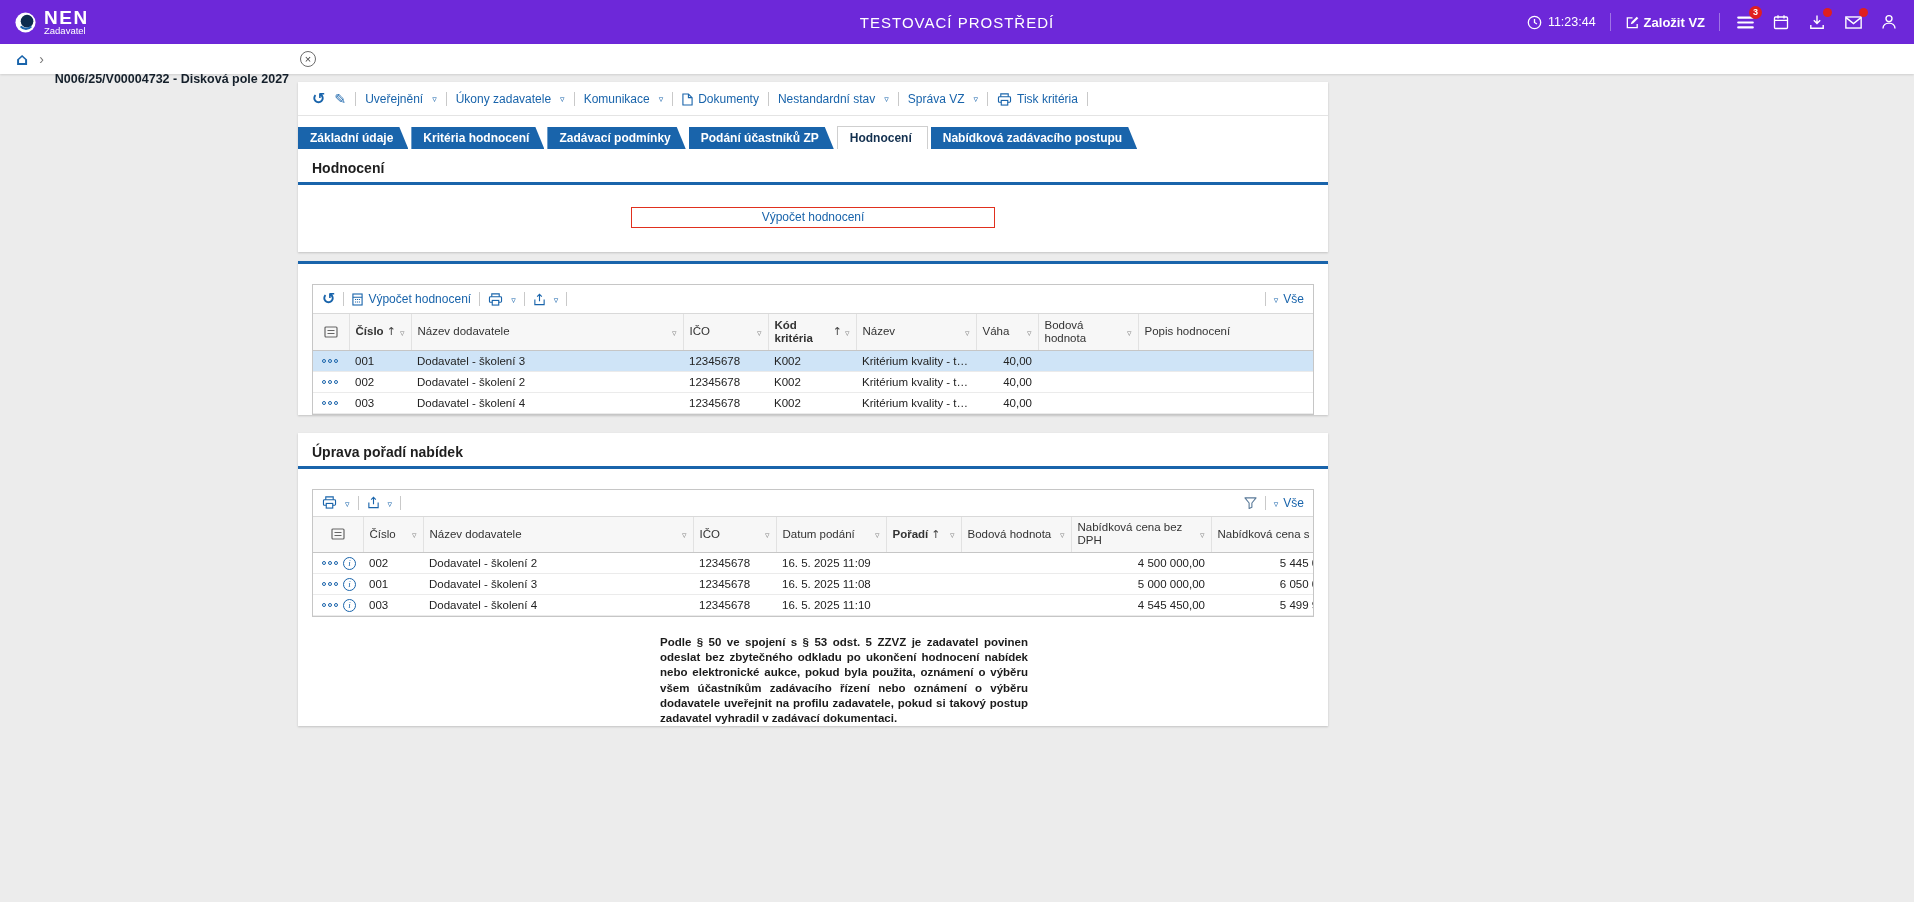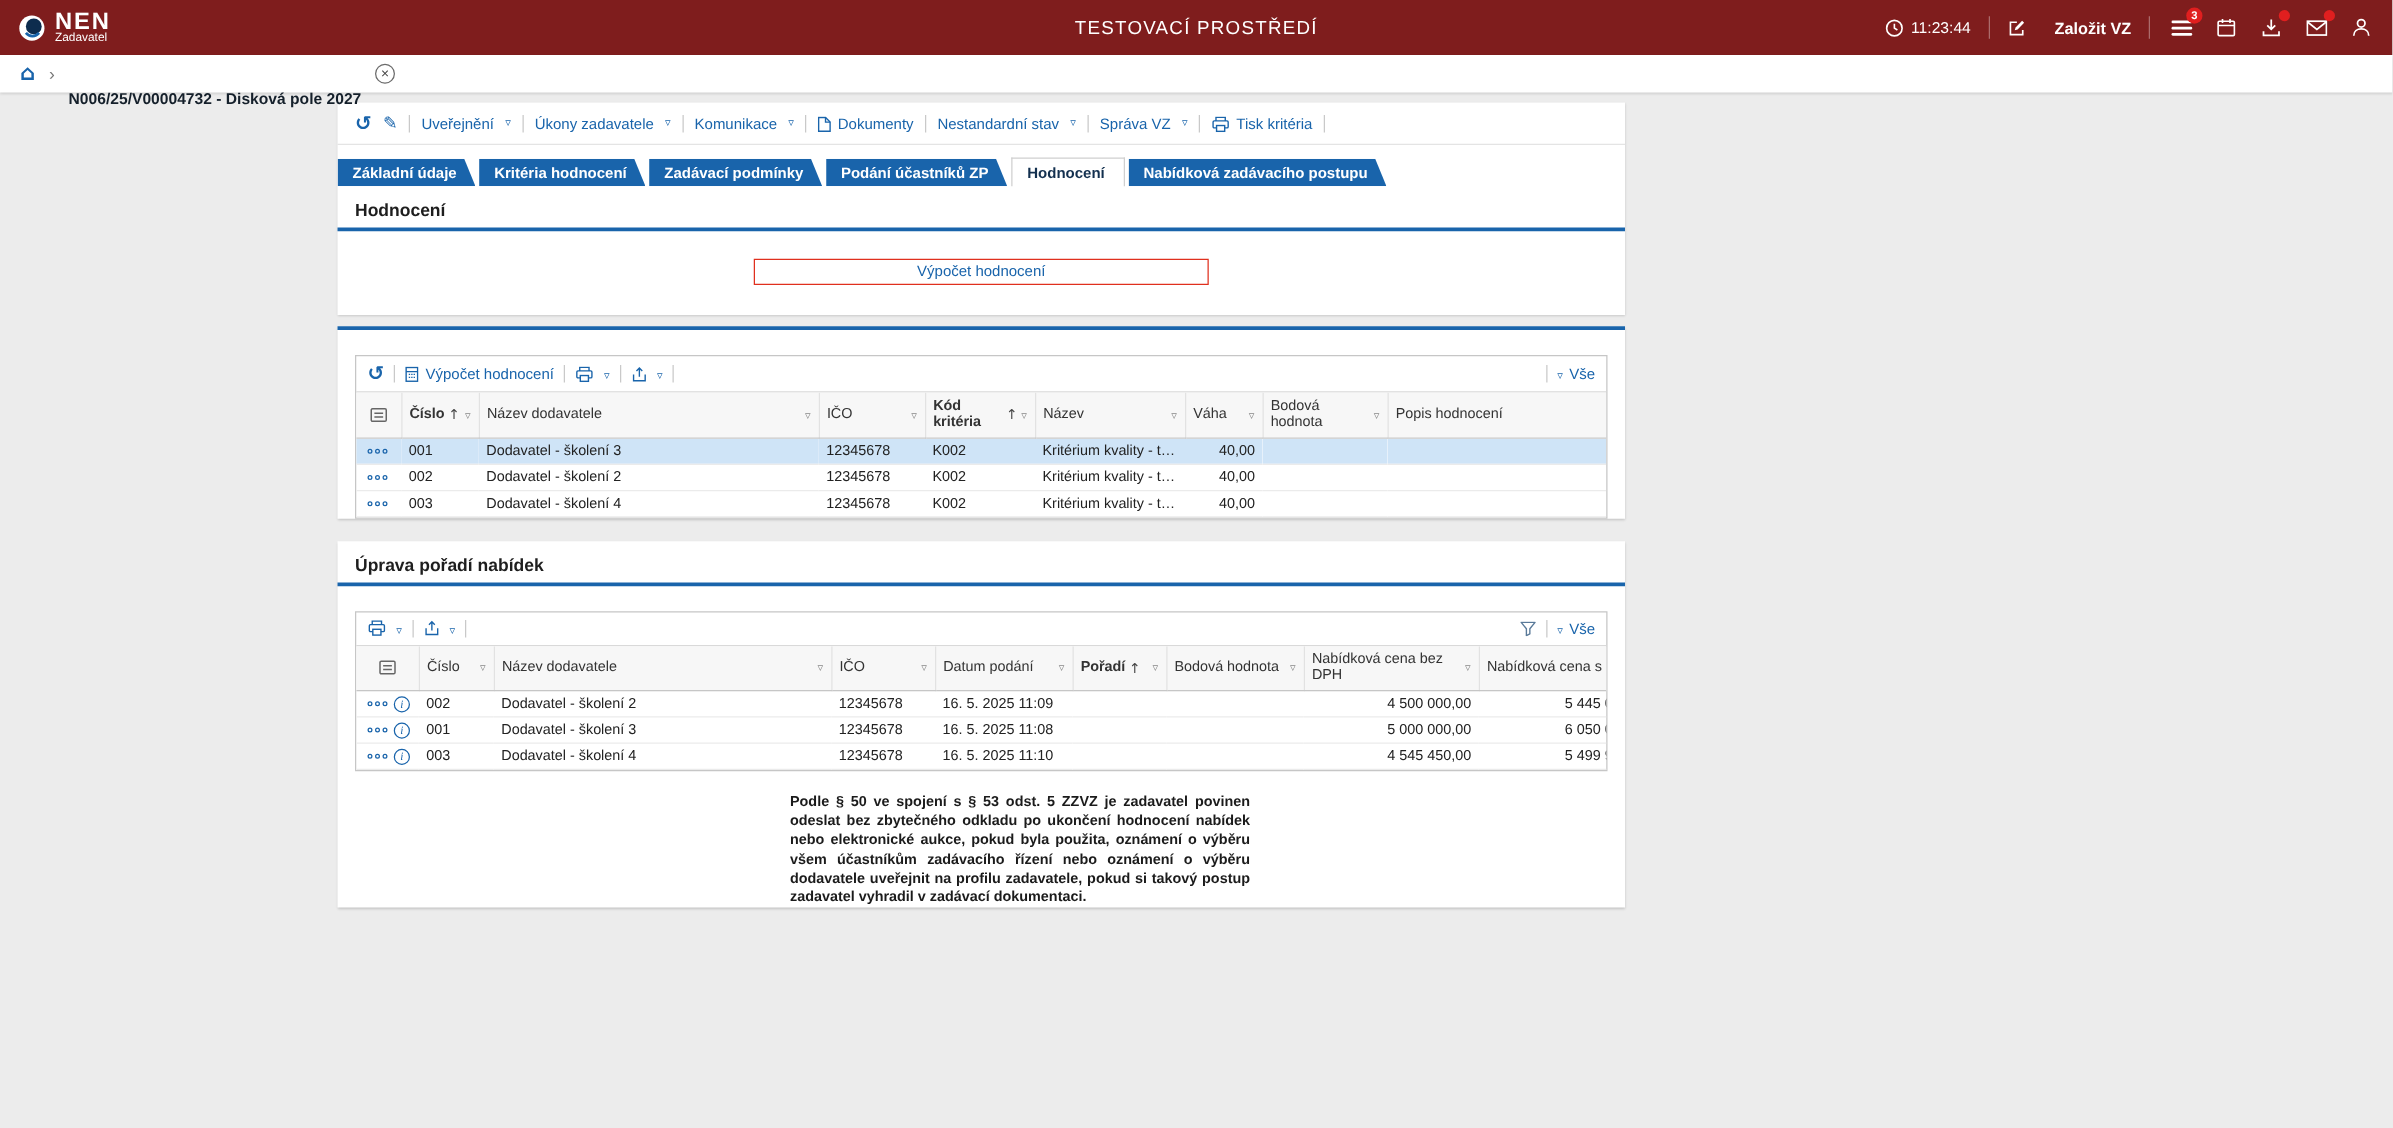--- a/index.html
+++ b/index.html
@@ -2,46 +2,46 @@
 <html><head>
 <meta charset="utf-8">
 <style>
   * { margin:0; padding:0; box-sizing:border-box; }
   html,body { width:1914px; height:902px; }
   body { font-family:"Liberation Sans", sans-serif; background:#ececec; color:#222; font-size:12px; overflow:hidden; }
   a { text-decoration:none; cursor:pointer; }
   svg { display:block; }
 
   
-  .topbar { height:44px; background:#7f1d1d; color:#fff; display:flex; align-items:center; padding:16px 14px; position:relative; }
+  .topbar { height:44px; background:#6d28d9; color:#fff; display:flex; align-items:center; padding:16px 14px; position:relative; }
   .brand { display:flex; align-items:center; gap:7px; }
   .logo { width:23px; height:23px; }
   .brand-text { display:flex; flex-direction:column; }
   .brand-name { font-size:19px; font-weight:bold; letter-spacing:1.5px; line-height:17px; color:#fff; }
   .brand-sub { font-size:9.5px; line-height:10px; color:#fff; }
   .env-title { position:absolute; left:50%; transform:translateX(-50%); font-size:15px; font-weight:normal; letter-spacing:1px; white-space:nowrap; }
   .tb-right { margin-left:auto; display:flex; align-items:center; gap:14px; }
   .tb-time { display:flex; align-items:center; gap:6px; font-size:12.5px; }
   .tb-sep { width:1px; height:18px; background:rgba(255,255,255,.35); }
-  .tb-create { display:flex; align-items:center; gap:23px; color:#fff; font-weight:bold; font-size:13px; }
+  .tb-create { display:flex; align-items:center; gap:4px; color:#fff; font-weight:bold; font-size:13px; }
   .icon-btn { position:relative; display:inline-flex; align-items:center; justify-content:center; width:22px; height:22px; }
   .badge { position:absolute; top:-5px; right:-6px; background:#e01f1f; color:#fff; min-width:13px; height:13px; line-height:13px; border-radius:7px; font-size:9px; font-weight:bold; text-align:center; padding:0 3px; }
   .badge.dot { min-width:9px; width:9px; height:9px; padding:0; top:-3px; right:-4px; }
 
   
   .breadcrumb { height:30px; background:#fff; display:flex; align-items:center; gap:11px; padding:0 16px; box-shadow:0 1px 2px rgba(0,0,0,.12); position:relative; z-index:2; }
   .bc-home { color:#1964ab; font-size:17px; line-height:1; font-family:"DejaVu Sans",sans-serif; }
   .bc-home::before { content:"\2302"; font-weight:bold; }
   .bc-chev::before { content:"\203A"; color:#777; font-size:14px; }
   .bc-text { font-weight:bold; font-size:12.5px; color:#15202b;margin-top:39px; }
   .bc-close { width:16px; height:16px; border:1px solid #6b6b6b; border-radius:50%; color:#444; display:inline-flex; align-items:center; justify-content:center; font-size:11px; line-height:1; }
   .bc-close::before { content:"\00D7"; }
 
   
-  .page { padding:8px 16px 0 270px; }
+  .page { padding:8px 16px 0 270px;margin-left:28px; }
   .page-inner { width:1030px; }
   .card { background:#fff; box-shadow:0 1px 2px rgba(0,0,0,.18); margin-bottom:9px; }
 
   
   .r-toolbar { display:flex; align-items:center; gap:9px; padding:9px 14px 8px; border-bottom:1px solid #e4e4e4; }
   .tbi { color:#1964ab; display:inline-flex; align-items:center; line-height:1; }
   .i-history::before { content:"\21BA"; font-size:16px; font-weight:bold; font-family:"DejaVu Sans",sans-serif; }
   .i-pencil::before { content:"\270E"; font-size:14px; font-family:"DejaVu Sans",sans-serif; }
   .sep { width:1px; height:14px; background:#c9c9c9; flex:none; }
   .tb-link { color:#1964ab; font-size:12px; display:inline-flex; align-items:center; gap:5px; }

